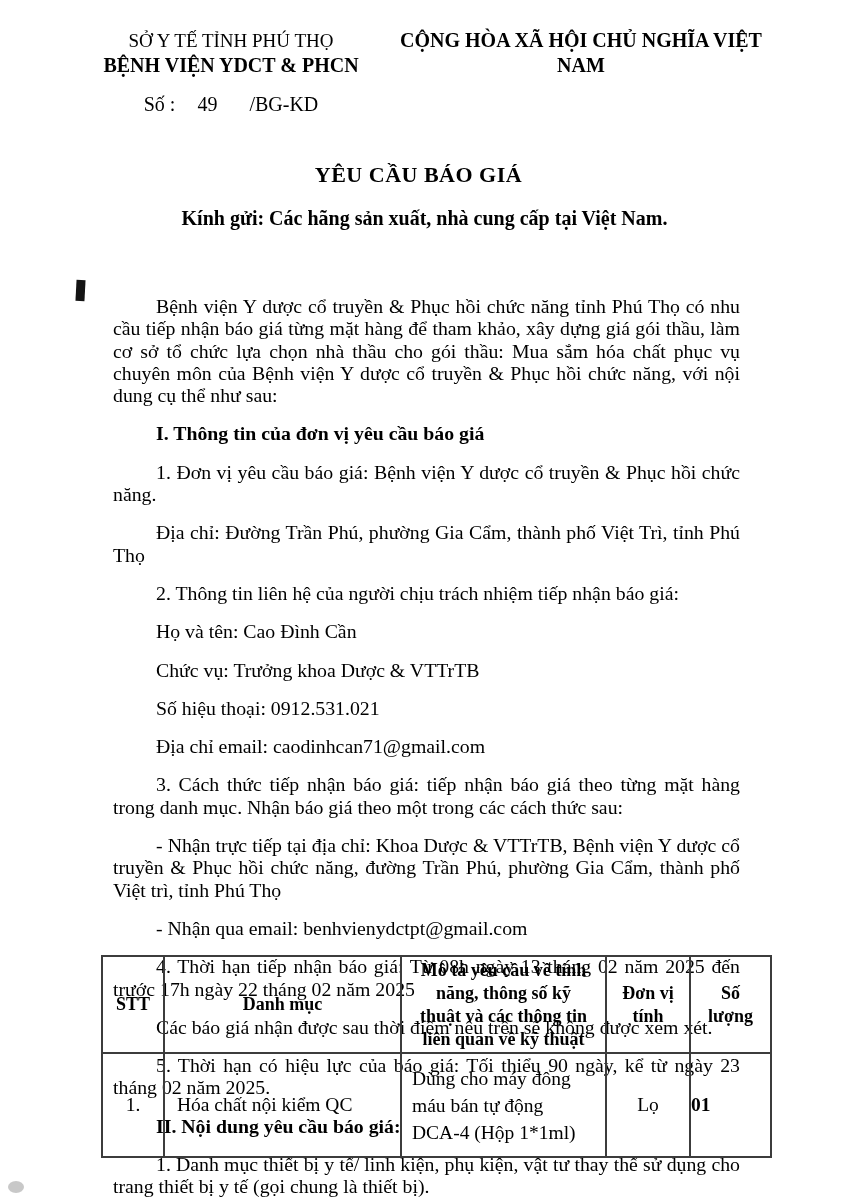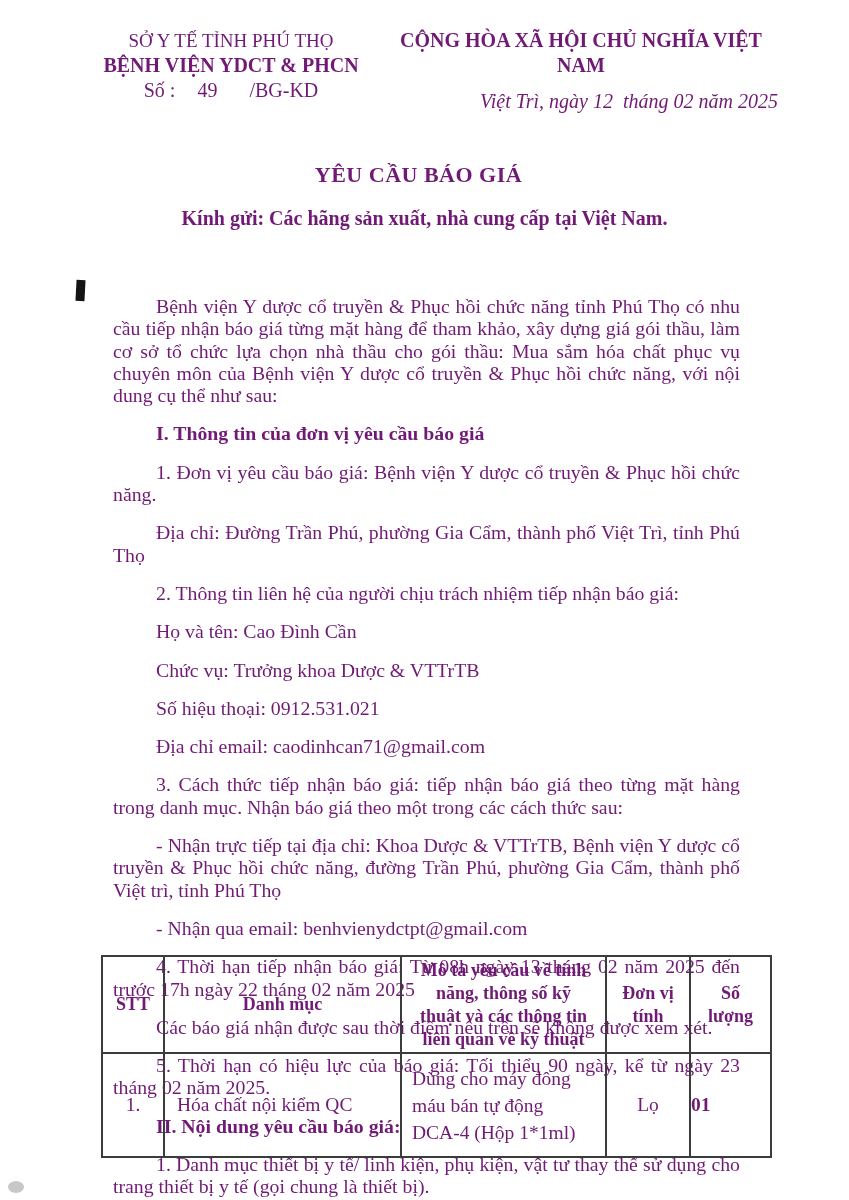--- a/index.html
+++ b/index.html
@@ -1,32 +1,32 @@
 <!DOCTYPE html>
 <html lang="vi"><head>
 <meta charset="utf-8">
 <style>
   html,body{margin:0;padding:0;background:#e8e8e8;}
   .page{
     position:relative;
     width:849px;height:1200px;
     background:#ffffff;
     font-family:"Liberation Serif","DejaVu Serif",serif;
-    color:#701a75;
+    color:#000000;
     overflow:hidden;
     margin:0 auto;
   }
   
   .hdr-left{
     position:absolute;left:100px;top:28px;width:262px;
     text-align:center;line-height:25px;
   }
   .hdr-left .l1{font-size:19px;}
   .hdr-left .l2{font-size:20px;font-weight:bold;}
-  .hdr-left .l3{font-size:20px;margin-top:0;}
+  .hdr-left .l3{font-size:20px;margin-top:14px;}
   .so-number{margin:0 0 0 22px;}
   .so-suffix{margin:0 0 0 32px;}
   .hdr-right{
     position:absolute;left:384px;top:28px;width:394px;
     text-align:center;line-height:25px;
   }
   .hdr-right .l1{font-size:20px;font-weight:bold;}
   .hdr-right .l2{font-size:21px;font-weight:bold;margin-top:1px;}
   .hdr-right .l2 span{display:inline-block;border-bottom:2px solid #2a2a2a;padding:0 6px 3px 6px;}
   .hdr-right .date{
@@ -85,21 +85,20 @@
 <div class="page">
 
   <div class="hdr-left">
     <div class="l1">SỞ Y TẾ TỈNH PHÚ THỌ</div>
     <div class="l2">BỆNH VIỆN YDCT &amp; PHCN</div>
     <div class="l3"><span>Số :</span><span class="so-number">49</span><span class="so-suffix">/BG-KD</span></div>
   </div>
 
   <div class="hdr-right">
     <div class="l1">CỘNG HÒA XÃ HỘI CHỦ NGHĨA VIỆT NAM</div>
-    <div class="date">Việt Trì, ngày 12  tháng 02 năm 2025</div>
   </div>
 
   <div class="doc-title">YÊU CẦU BÁO GIÁ</div>
   <div class="salutation">Kính gửi: Các hãng sản xuất, nhà cung cấp tại Việt Nam.</div>
 
   <div class="body-text">
     <p>Bệnh viện Y dược cổ truyền &amp; Phục hồi chức năng tỉnh Phú Thọ có nhu cầu tiếp nhận báo giá từng mặt hàng để tham khảo, xây dựng giá gói thầu, làm cơ sở tổ chức lựa chọn nhà thầu cho gói thầu: Mua sắm hóa chất phục vụ chuyên môn của Bệnh viện Y dược cổ truyền &amp; Phục hồi chức năng, với nội dung cụ thể như sau:</p>
     <p class="bold">I. Thông tin của đơn vị yêu cầu báo giá</p>
     <p>1. Đơn vị yêu cầu báo giá: Bệnh viện Y dược cổ truyền &amp; Phục hồi chức năng.</p>
     <p>Địa chỉ: Đường Trần Phú, phường Gia Cẩm, thành phố Việt Trì, tỉnh Phú Thọ</p>

